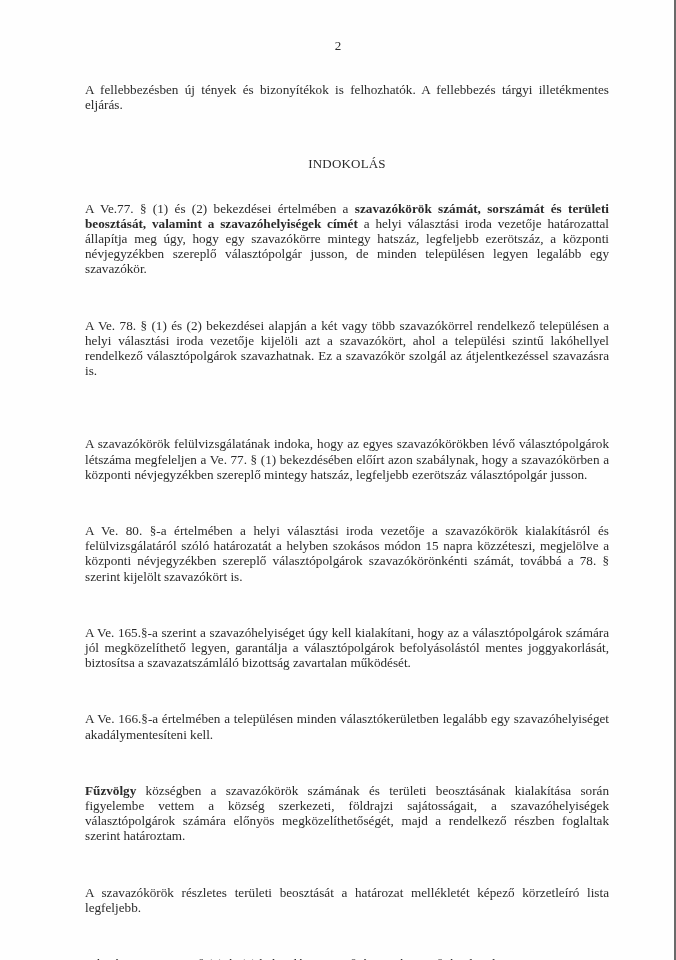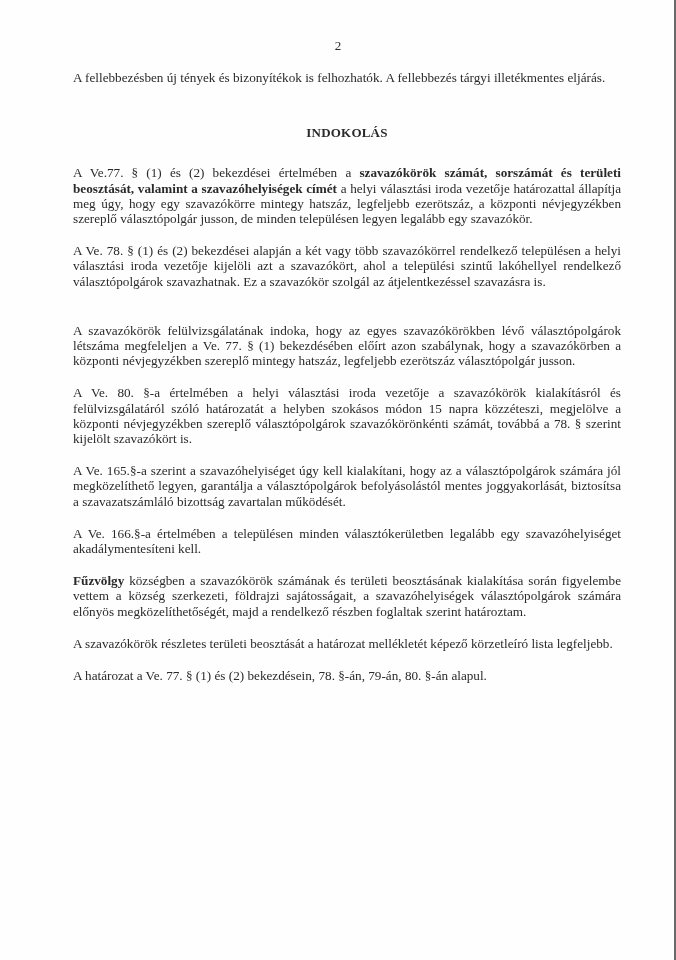--- a/index.html
+++ b/index.html
@@ -15,26 +15,26 @@
       background: #6a6a6a;
     }
     .page-number {
       position: absolute; top: 38px; left: 0; width: 676px;
       text-align: center; font-size: 13px;
     }
     .content {
       position: absolute; left: 73px; top: 70px; width: 548px;
       font-size: 13.2px; line-height: 15.2px;
     }
-    p { margin: 0; text-align: justify; }
+    p { margin: 12px; text-align: justify; }
     .gap-s { height: 15px; }
     .gap-m { height: 17px; }
     .heading {
-      text-align: center; font-weight: bold; font-size: 13px;
-      margin: 8px; letter-spacing: 0.2px;
+      text-align: center; font-weight: normal; font-size: 13px;
+      margin: 0; letter-spacing: 0.2px;
     }
     b { font-weight: bold; }
     .ul { }
   </style>
 </head>
 <body>
 
 <div class="page">
   <div class="edge-line"></div>
 

